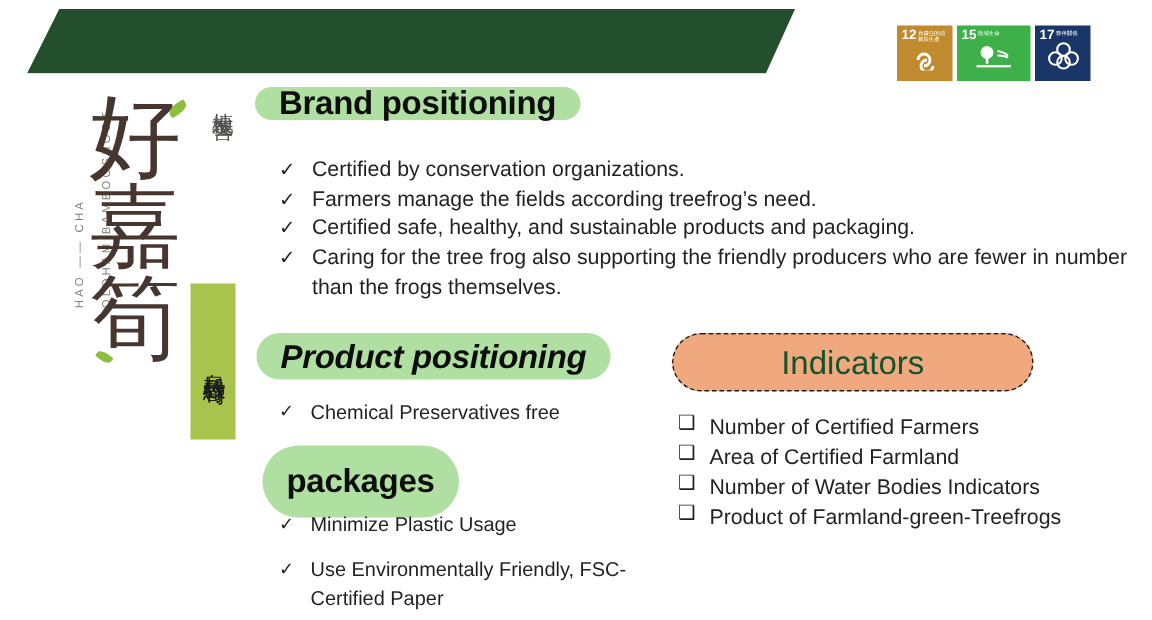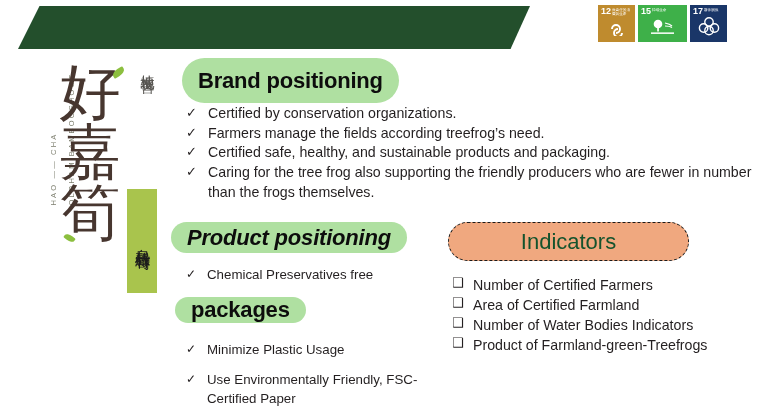--- a/index.html
+++ b/index.html
@@ -45,20 +45,21 @@
     left: 598px;
     top: 5px;
     display: flex;
     gap: 3px;
   }
   .sdg-icon {
     width: 37px;
     height: 37px;
     position: relative;
     overflow: hidden;
+    margin-top: 12px;
   }
   .sdg-num {
     position: absolute;
     left: 3px;
     top: 2px;
     color: #ffffff;
     font-size: 9px;
     font-weight: bold;
     line-height: 1;
   }
@@ -180,23 +181,23 @@
     display: flex;
     align-items: center;
     justify-content: center;
     padding: 0 16px;
     font-size: 22px;
     font-weight: bold;
     color: #0d0d0d;
     white-space: nowrap;
     letter-spacing: -0.2px;
   }
-  .pill-brand   { left: 182px; top: 58px;  height: 45px; }
+  .pill-brand   { left: 170px; top: 58px;  height: 22px; }
   .pill-product { left: 171px; top: 222px; height: 31px; font-style: italic; }
-  .pill-package { left: 175px; top: 297px; height: 26px; }
+  .pill-package { left: 175px; top: 297px; height: 48px; }
 
   .pill-indicators {
     position: absolute;
     left: 448px;
     top: 222px;
     width: 239px;
     height: 37px;
     background: #f0a87f;
     border: 1.6px dashed #1a1a1a;
     border-radius: 999px;

